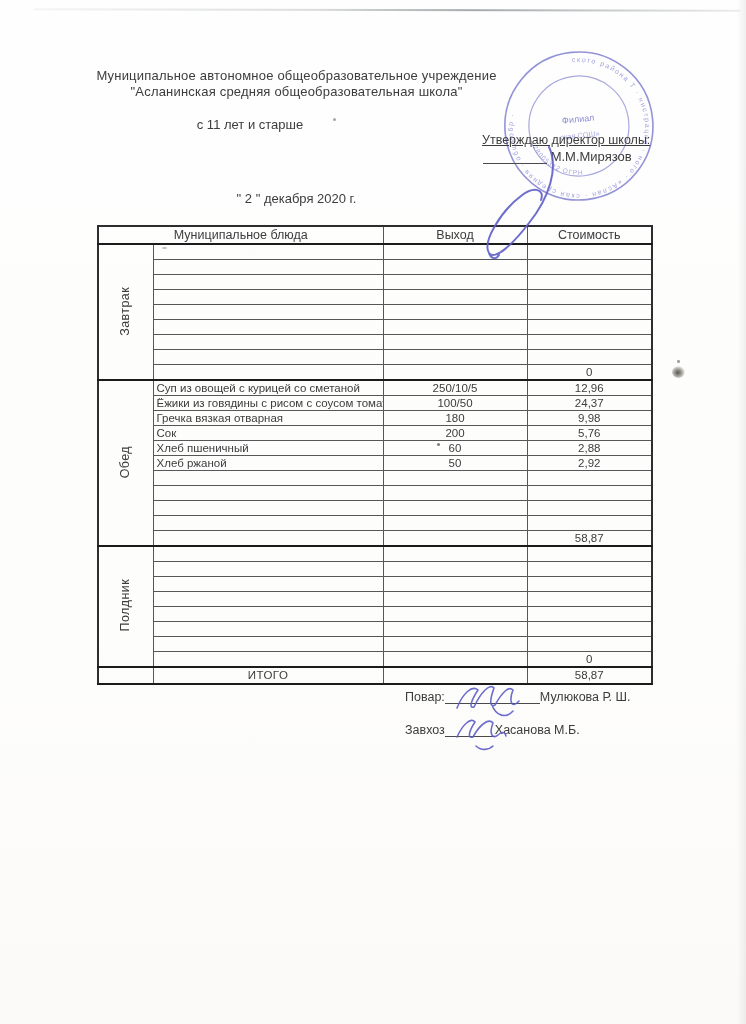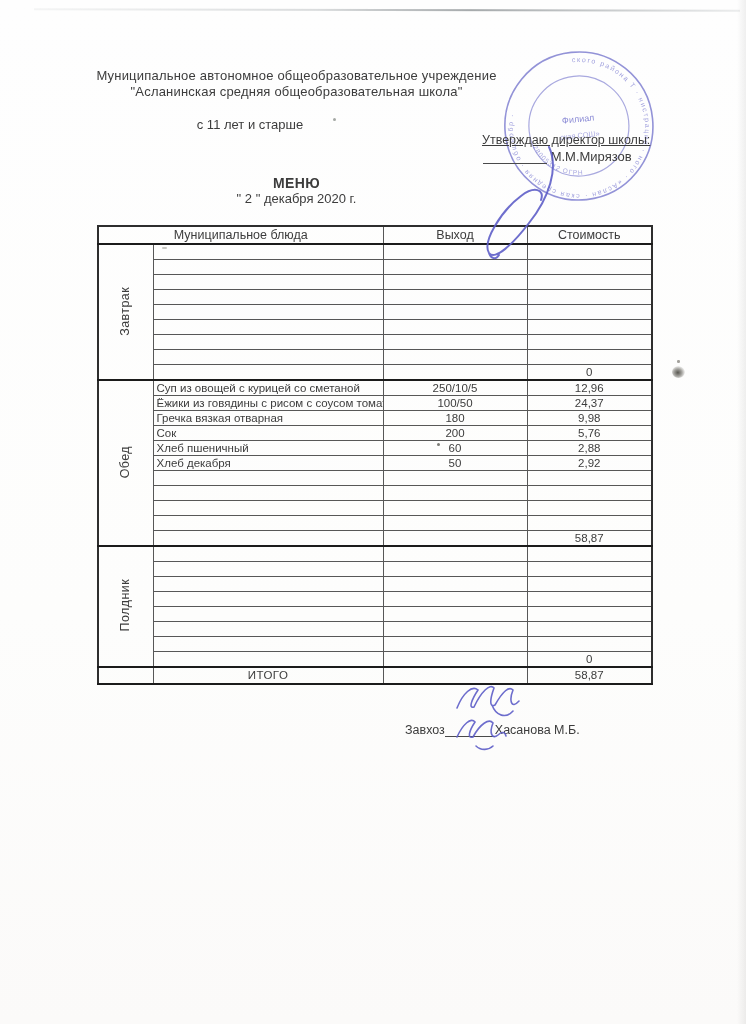--- a/index.html
+++ b/index.html
@@ -102,21 +102,20 @@
     <text font-size="6.5" letter-spacing="1" fill="#7a7ad0" opacity="0.75">
       <textPath href="#ringBottom">28005312 ОГРН</textPath>
     </text>
     <text x="82" y="74" text-anchor="middle" font-size="9" fill="#7070cc" opacity="0.9">Филиал</text>
     <text x="82" y="90" text-anchor="middle" font-size="7.5" fill="#7a7ad0" opacity="0.7">ская СОШ»</text>
   </svg>
 
   <div class="approve">Утверждаю директор школы:</div>
   <div class="approve-sign"><span class="sig-line w64"></span> <span>М.М.Мирязов</span></div>
 
-  <div class="centerfull menu-title">МЕНЮ</div>
   <div class="centerfull menu-date">" 2 " декабря 2020 г.</div>
 
   <table class="menu">
     <colgroup>
       <col style="width:55px">
         <col style="width:230px">
         <col style="width:144px">
         <col style="width:125px">
     </colgroup>
     <thead>
@@ -193,21 +192,21 @@
           <td class="c-name">Сок</td>
           <td class="c-out">200</td>
           <td class="c-cost">5,76</td>
         </tr>
         <tr class="">
           <td class="c-name">Хлеб пшеничный</td>
           <td class="c-out">60</td>
           <td class="c-cost">2,88</td>
         </tr>
         <tr class="">
-          <td class="c-name">Хлеб декабря</td>
+          <td class="c-name">Хлеб ржаной</td>
           <td class="c-out">50</td>
           <td class="c-cost">2,92</td>
         </tr>
         <tr class="">
           <td class="c-name"></td>
           <td class="c-out"></td>
           <td class="c-cost"></td>
         </tr>
         <tr class="">
           <td class="c-name"></td>
@@ -272,20 +271,21 @@
         </tr>
         <tr class="total-row">
           <td class="rowlabel"></td>
           <td class="total-name">ИТОГО</td>
           <td class="c-out"></td>
           <td class="c-cost b">58,87</td>
         </tr>
       </tbody>
   </table>
 
+  <div class="footer-line cook"><span>Повар:</span><span class="sig-line w95"></span><span>Мулюкова Р. Ш.</span></div>
   <div class="footer-line steward"><span>Завхоз</span><span class="sig-line w50"></span><span>Хасанова М.Б.</span></div>
 
   <svg class="inkpaths" width="746" height="1024" viewBox="0 0 746 1024">
     <g fill="none" stroke="#5e5ec8" stroke-linecap="round" opacity="0.9">
       <path stroke-width="2" d="M 549 147 C 559 168 549 198 529 223 C 513 244 495 261 489 253 C 482 242 501 211 521 196 C 534 186 545 189 541 200 M 489 253 C 491 259 496 260 499 255"></path>
       <path stroke-width="1.6" d="M 457 708 C 463 693 472 685 478 690 C 472 699 468 709 474 707 C 481 692 490 683 494 688 C 490 699 489 708 495 705 C 503 691 509 686 513 690 C 509 700 511 710 519 701 M 492 705 C 496 716 506 719 513 711"></path>
       <path stroke-width="1.6" d="M 457 737 C 463 724 471 717 475 722 C 469 731 467 739 473 737 C 480 724 489 718 493 723 C 489 733 492 740 498 735 C 502 731 505 732 506 736 M 476 746 C 481 751 489 750 493 746"></path>
     </g>
   </svg>
 

